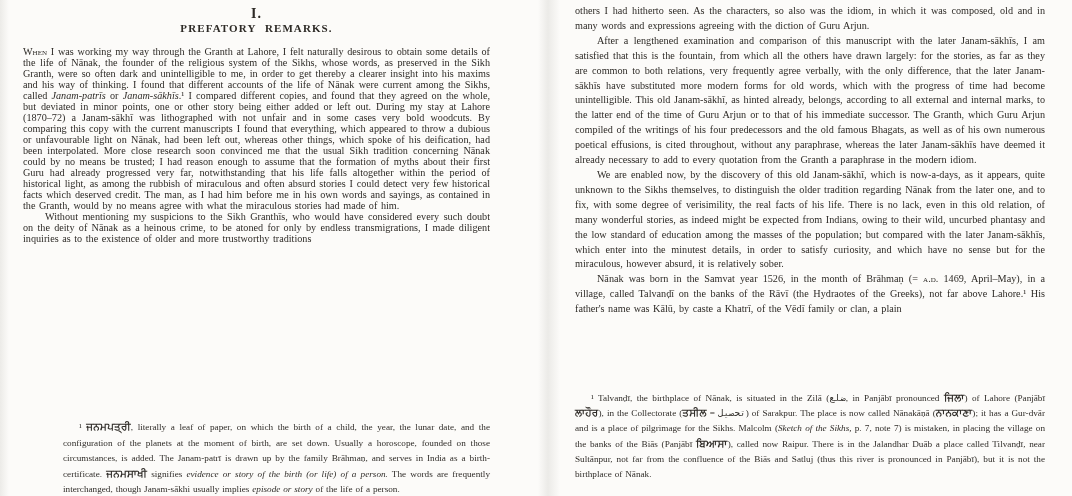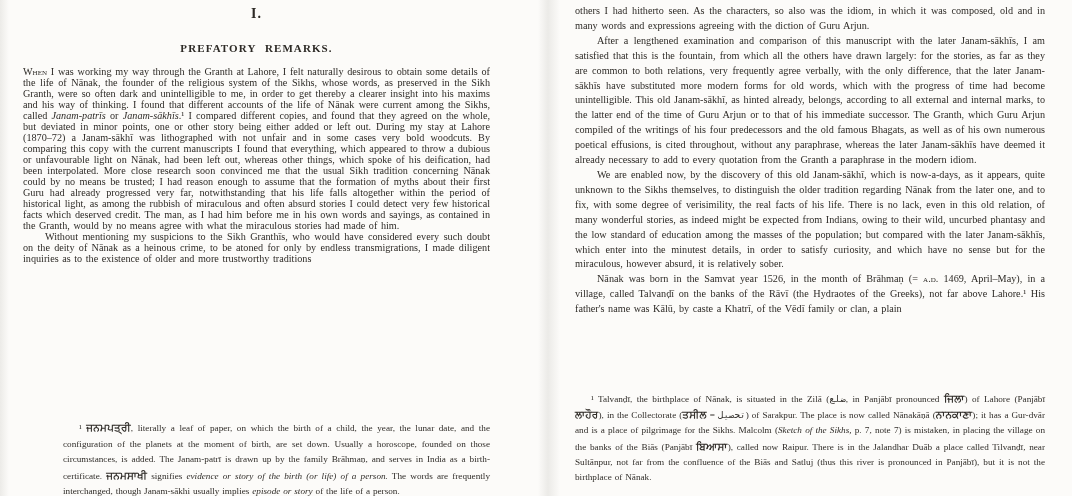--- a/index.html
+++ b/index.html
@@ -26,42 +26,42 @@
 
   .chapter-num{
     margin-top:6px;text-align:center;
     font-size:14px;font-weight:bold;letter-spacing:1px;
   }
   .title{
     margin-top:21px;text-align:center;
     font-size:12.5px;letter-spacing:1.4px;word-spacing:7px;color:#2b2823;
   }
   .section{
-    margin-top:20px;text-align:center;
+    text-align:center;
     font-size:11px;font-weight:bold;letter-spacing:1.1px;word-spacing:5px;
   }
   .body{
     margin-top:12px;
     font-size:10.2px;line-height:11px;
     text-align:justify;word-spacing:1px;
   }
   .page.right .body{margin-top:4px;line-height:14.9px;}
   .para.indent{text-indent:22px;}
   .footnotes{
     position:absolute;left:0;right:0;
     font-size:9.2px;line-height:15.6px;
     text-align:justify;word-spacing:.6px;color:#302d29;
   }
   .page.left  .footnotes{top:420px;margin-left:40px;}
   .page.right .footnotes{top:391px;line-height:15.2px;}
   .footnotes .para.indent{text-indent:16px;}
 
   .seg-i{font-style:italic;}
   .seg-sc{font-variant:small-caps;}
-  .seg-pa{font-weight:700;font-size:1.12em;font-family:Liberation Sans, sans-serif;letter-spacing:.3px;}
+  .seg-pa{font-weight:700;font-size:1.12em;font-family:Liberation Mono, monospace;letter-spacing:.3px;}
   .seg-ar{font-family:Liberation Mono, monospace;}
 </style>
 </head>
 <body>
 
 <div class="spread">
 
   <div class="page left">
     <div class="chapter-num">I.</div>
     <div class="section">PREFATORY REMARKS.</div>

